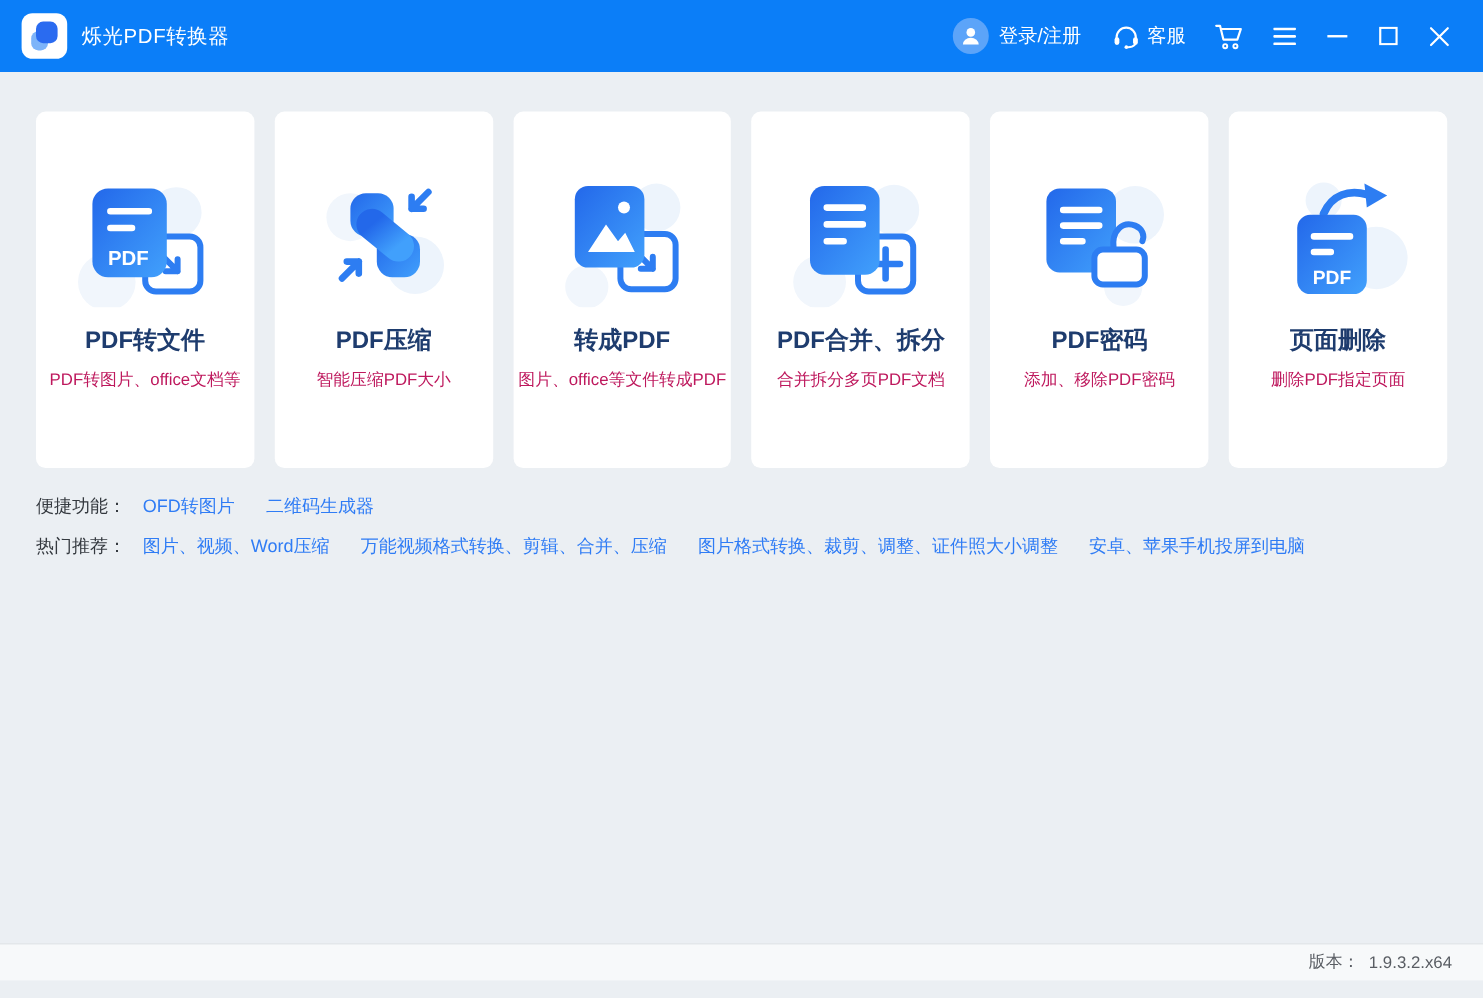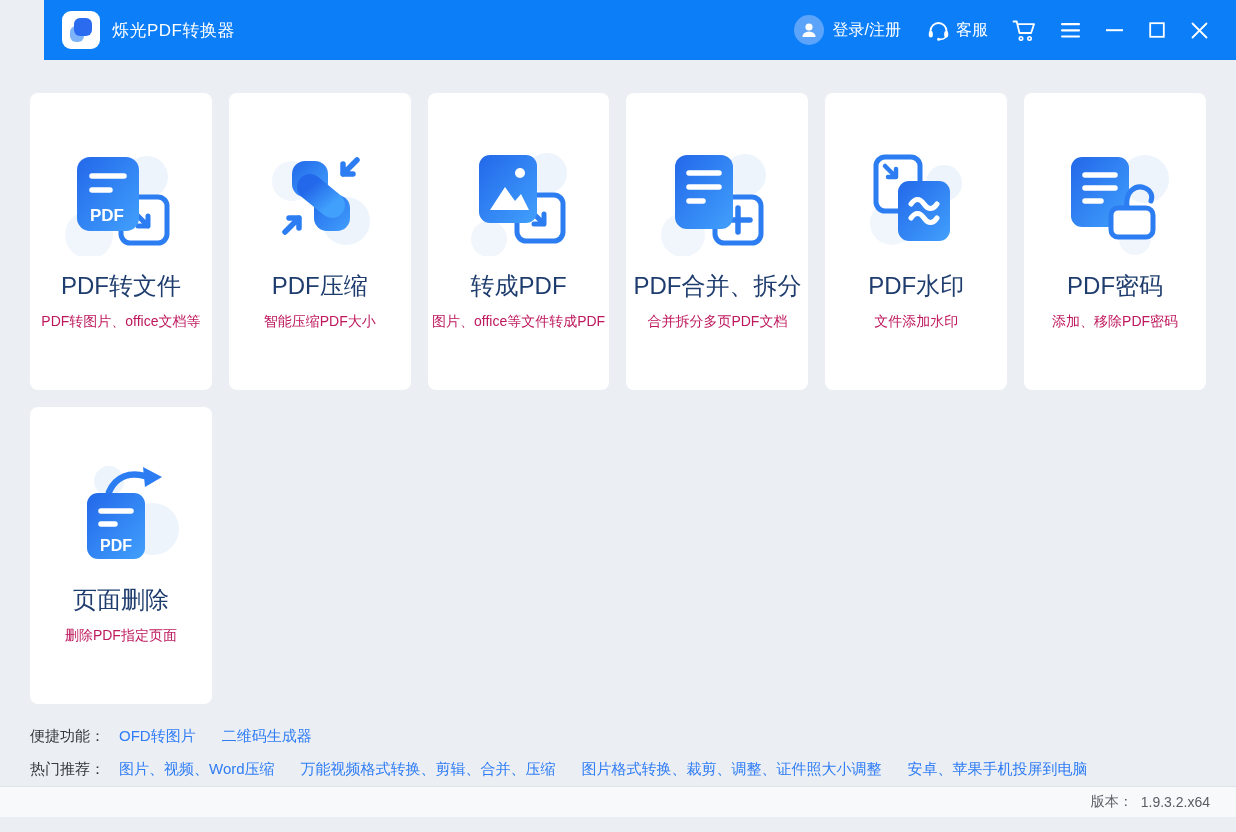--- a/index.html
+++ b/index.html
@@ -6,21 +6,21 @@
   body{
     width:1236px;height:832px;
     font-family:"Liberation Sans",sans-serif;
     background:#ebeff3;
     position:relative;overflow:hidden;
   }
   
   .header{
     height:60px;background:#0b7ef8;
     display:flex;align-items:center;
-    padding:0 28px 0 18px;box-sizing:border-box;margin-left:44px;
+    padding:0 28px 0 18px;box-sizing:border-box;
   }
   .logo{
     width:38px;height:38px;background:#fff;border-radius:9px;
     position:relative;margin-right:12px;flex:none;overflow:hidden;
   }
   .app-title{color:#fff;font-size:17px;letter-spacing:.5px;}
   .header-right{margin-left:auto;display:flex;align-items:center;color:#fff;}
   .avatar{
     width:30px;height:30px;border-radius:50%;background:#5ca4f9;
     display:flex;align-items:center;justify-content:center;margin-right:9px;flex:none;
@@ -31,21 +31,21 @@
   .hbtn{margin-left:24px;display:flex;align-items:center;cursor:pointer;}
   .winbtn{margin-left:26px;display:flex;align-items:center;cursor:pointer;}
   
   .main{padding:33px 30px 0 30px;}
   .grid{display:grid;grid-template-columns:repeat(6,1fr);gap:17px;}
   .card{
     background:#fff;border-radius:8px;height:297px;
     display:flex;flex-direction:column;align-items:center;cursor:pointer;
   }
   .card-icon{margin-top:58px;width:120px;height:105px;}
-  .card-title{margin-top:14px;font-size:24px;font-weight:normal;color:#1e3c6e;}
+  .card-title{margin-top:14px;font-size:20px;font-weight:bold;color:#1e3c6e;}
   .card-sub{margin-top:11px;font-size:14px;color:#be185d;}
   
   .links-row{margin:0 0 0 30px;font-size:15px;display:flex;align-items:center;}
   .row-quick{margin-top:23px;}
   .row-hot{margin-top:14px;align-items:center;}
   .row-label{color:#34393f;}
   .blink{color:#2f7cf5;text-decoration:none;margin-left:14px;cursor:pointer;}
   .blink + .blink{margin-left:26px;}
   
   .footer{
@@ -185,32 +185,20 @@
         <circle cx="26" cy="84" r="22" fill="#f1f6fc"></circle>
         <rect x="58" y="46" width="46" height="46" rx="9" fill="#fff" stroke="#2d7df2" stroke-width="5"></rect>
         <path d="M81 57 V81 M69 69 H93" stroke="#2d7df2" stroke-width="5.5" stroke-linecap="round"></path>
         <rect x="18" y="4" width="58" height="74" rx="12" fill="url(#iconGrad)"></rect>
         <path d="M32 22 H62 M32 36 H62 M32 50 H46" stroke="#fff" stroke-width="5.5" stroke-linecap="round"></path>
       </svg>
       <div class="card-title">PDF合并、拆分</div>
       <div class="card-sub">合并拆分多页PDF文档</div>
     </div>
 
-    <div class="card">
-      <svg class="card-icon" viewBox="0 0 120 105">
-        <circle cx="88" cy="32" r="18" fill="#edf4fc"></circle>
-        <circle cx="36" cy="72" r="22" fill="#f1f6fc"></circle>
-        <rect x="20" y="6" width="44" height="54" rx="9" fill="#fff" stroke="#2d7df2" stroke-width="5"></rect>
-        <path d="M29 15 L40 26 M40 18 L40 26 L32 26" stroke="#2d7df2" stroke-width="4.5" fill="none" stroke-linecap="round" stroke-linejoin="round"></path>
-        <rect x="42" y="30" width="52" height="60" rx="11" fill="url(#iconGrad)"></rect>
-        <path d="M55 53 c4 -6 9 -6 13 0 c4 6 9 6 13 0 M55 67 c4 -6 9 -6 13 0 c4 6 9 6 13 0" stroke="#fff" stroke-width="5" fill="none" stroke-linecap="round"></path>
-      </svg>
-      <div class="card-title">PDF水印</div>
-      <div class="card-sub">文件添加水印</div>
-    </div>
 
     <div class="card">
       <svg class="card-icon" viewBox="0 0 120 105">
         <circle cx="90" cy="28" r="24" fill="#edf4fc"></circle>
         <circle cx="80" cy="88" r="16" fill="#f1f6fc"></circle>
         <rect x="16" y="6" width="58" height="70" rx="11" fill="url(#iconGrad)"></rect>
         <path d="M30 24 H60 M30 37 H60 M30 50 H46" stroke="#fff" stroke-width="5.5" stroke-linecap="round"></path>
         <path d="M72 56 C70 41 80 33 90 37 C96 39.5 98 45 96 50" fill="none" stroke="#2d7df2" stroke-width="5" stroke-linecap="round"></path>
         <rect x="56" y="57" width="42" height="29" rx="7" fill="#fff" stroke="#2d7df2" stroke-width="5"></rect>
       </svg>

